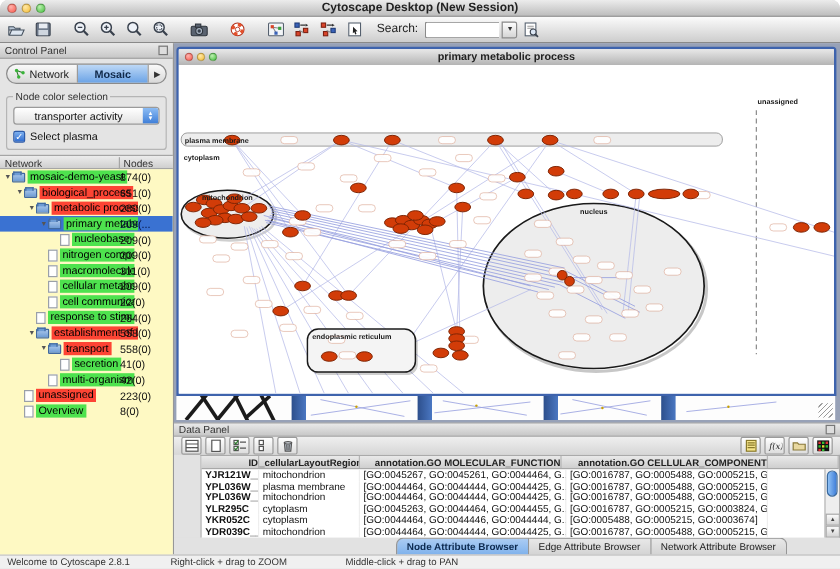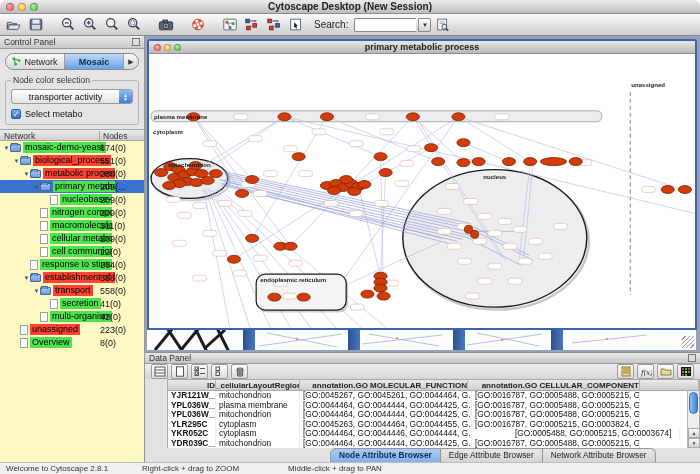--- a/index.html
+++ b/index.html
@@ -252,21 +252,21 @@
         <legend>Node color selection</legend>
         <div class="combo">
           <span class="combo-val">transporter activity</span>
           <span class="combo-cap">
               <span>▲</span>
               <span>▼</span>
             </span>
         </div>
         <div class="chkrow">
           <div class="chk">✓</div>
-          <span class="chklabel">Select metabo</span>
+          <span class="chklabel">Select plasma</span>
         </div>
       </fieldset>
       <div class="tree-head">
         <span class="c1">Network</span>
         <span class="c2">Nodes</span>
       </div>
       <div class="tree" id="tree">
           <div class="trow" style="padding-left: 3px;">
             <span class="tarrow">▼</span>
             <div class="tico-folder"></div>
@@ -698,21 +698,21 @@
               <div class="dt-row">
                 <div style="width: 48px;">YLR295C</div>
                 <div style="width: 84px;">cytoplasm</div>
                 <div style="width: 172px;">[GO:0045263, GO:0044464, GO:0044455, G...</div>
                 <div style="width: 168px;">[GO:0016787, GO:0005215, GO:0003824, G...</div>
               </div>
               <div class="dt-row">
                 <div style="width: 48px;">YKR052C</div>
                 <div style="width: 84px;">cytoplasm</div>
                 <div style="width: 172px;">[GO:0044464, GO:0044446, GO:0044444, G...</div>
-                <div style="width: 168px; margin-left: 40px;">[GO:0005488, GO:0005215, GO:0003674]</div>
+                <div style="width: 168px;">[GO:0005488, GO:0005215, GO:0003674]</div>
               </div>
               <div class="dt-row">
                 <div style="width: 48px;">YDR039C__1</div>
                 <div style="width: 84px;">mitochondrion</div>
                 <div style="width: 172px;">[GO:0044464, GO:0044444, GO:0044425, G...</div>
                 <div style="width: 168px;">[GO:0016787, GO:0005488, GO:0005215, G...</div>
               </div>
             </div>
           <div class="vsb">
             <div class="vsb-thumb"></div>

